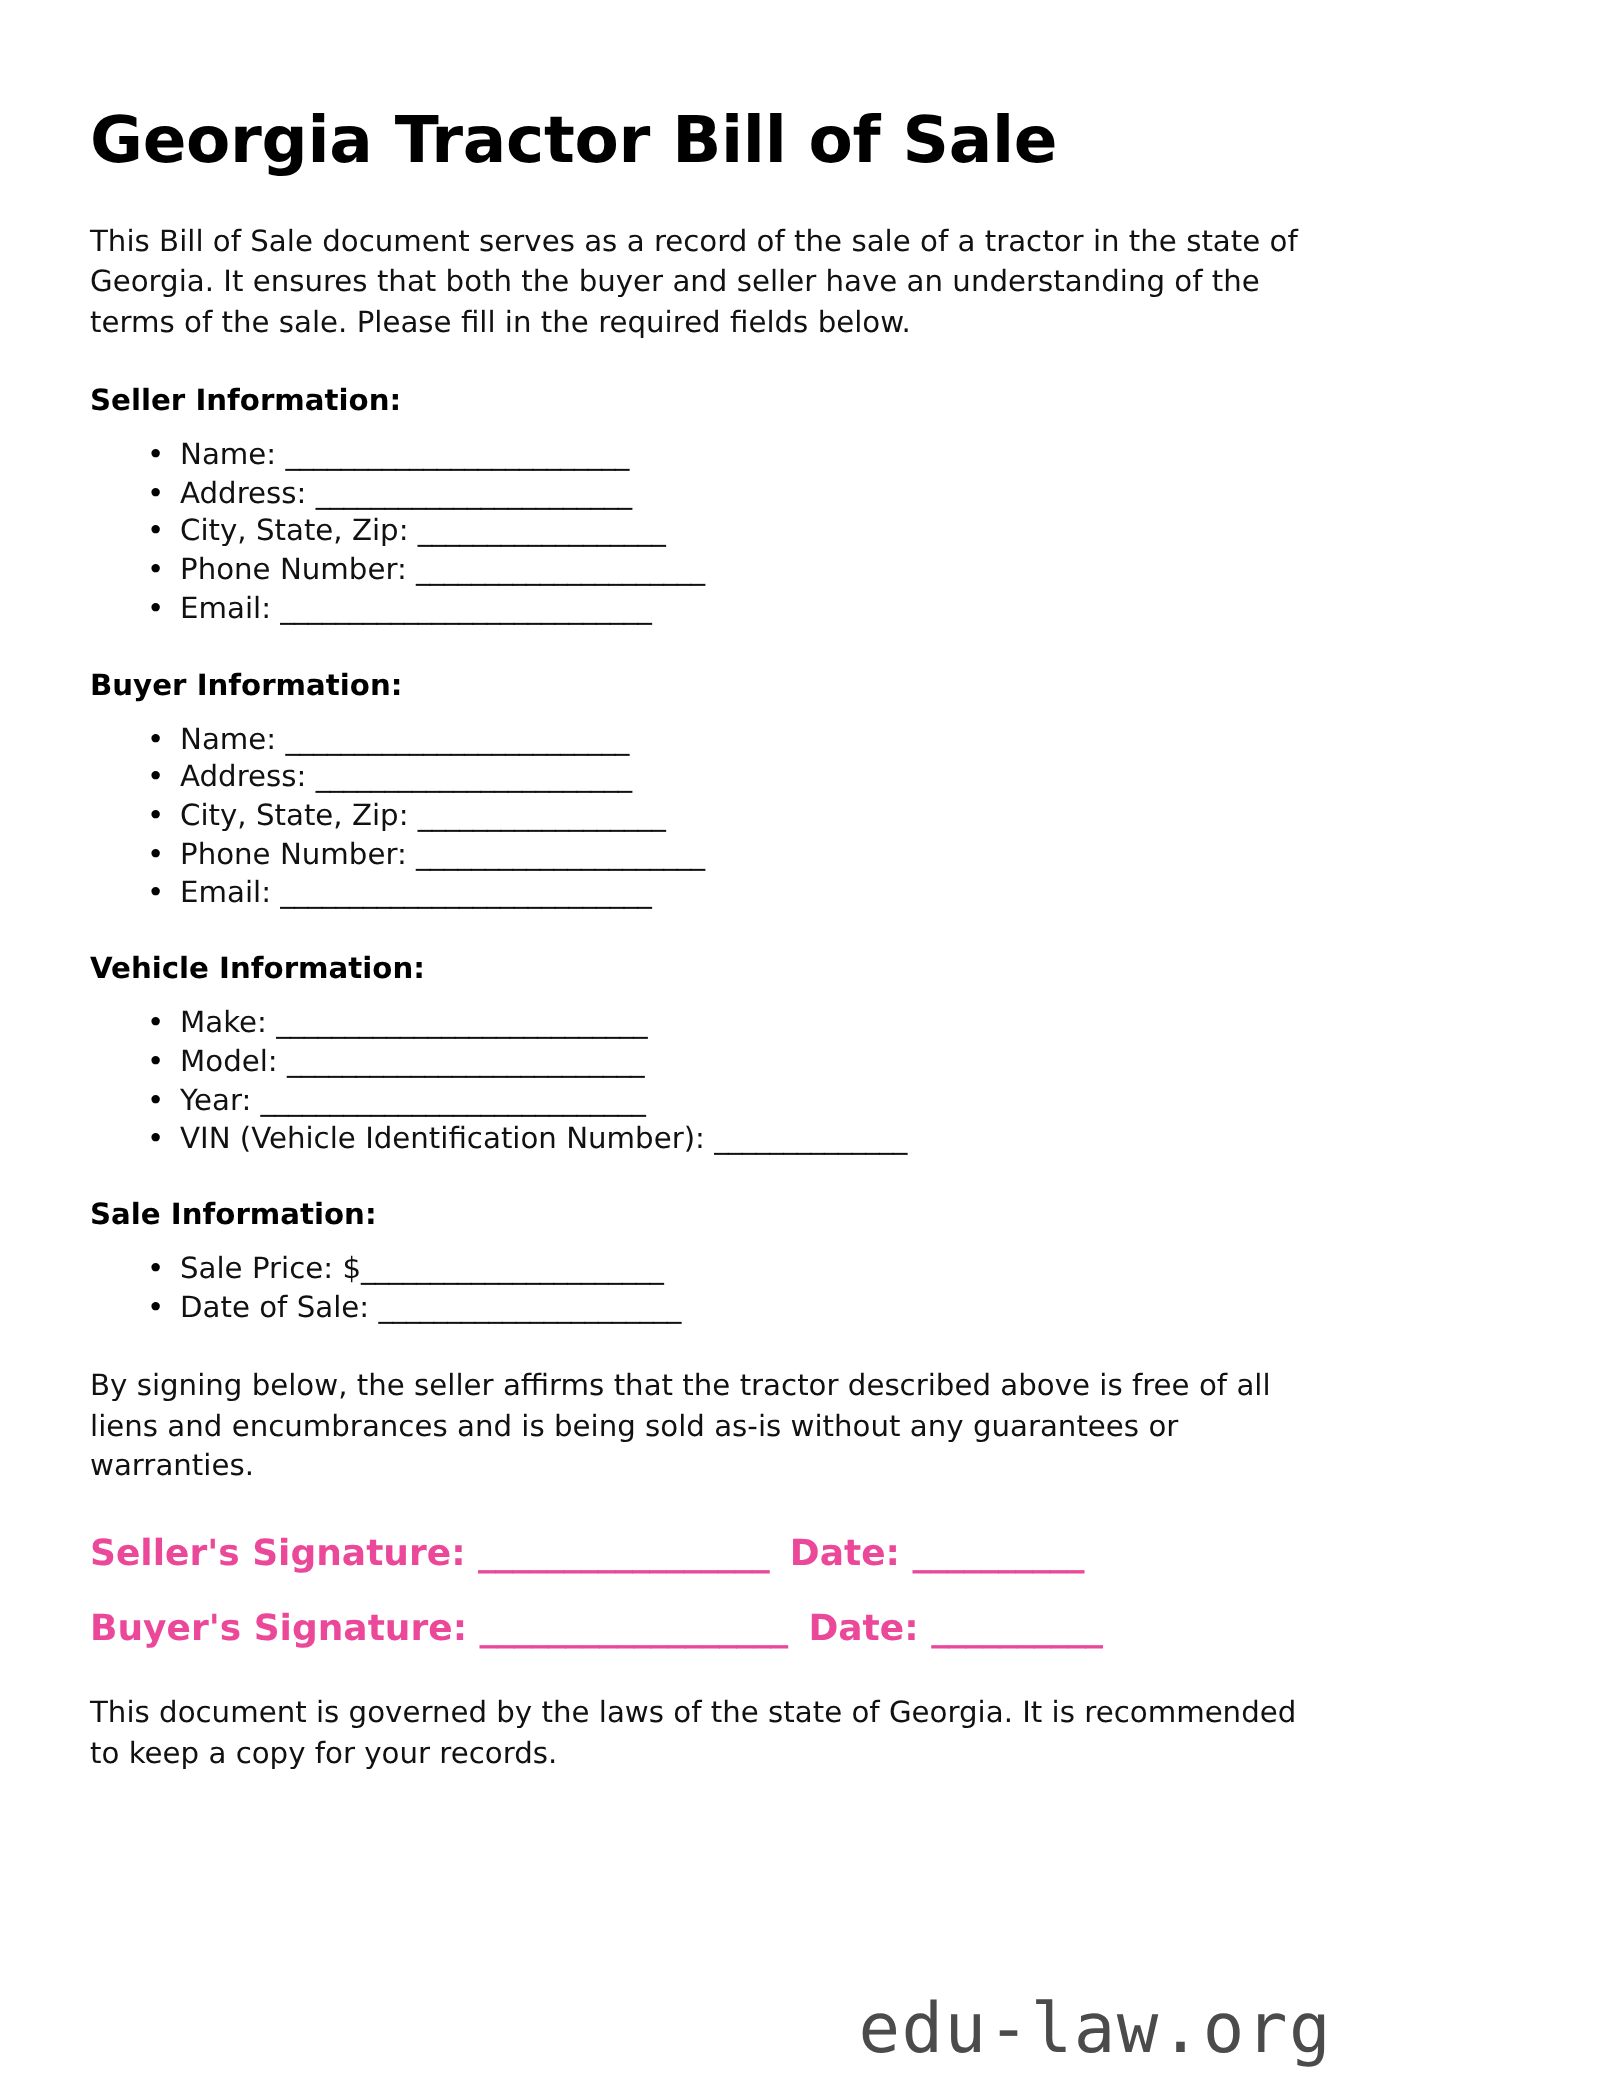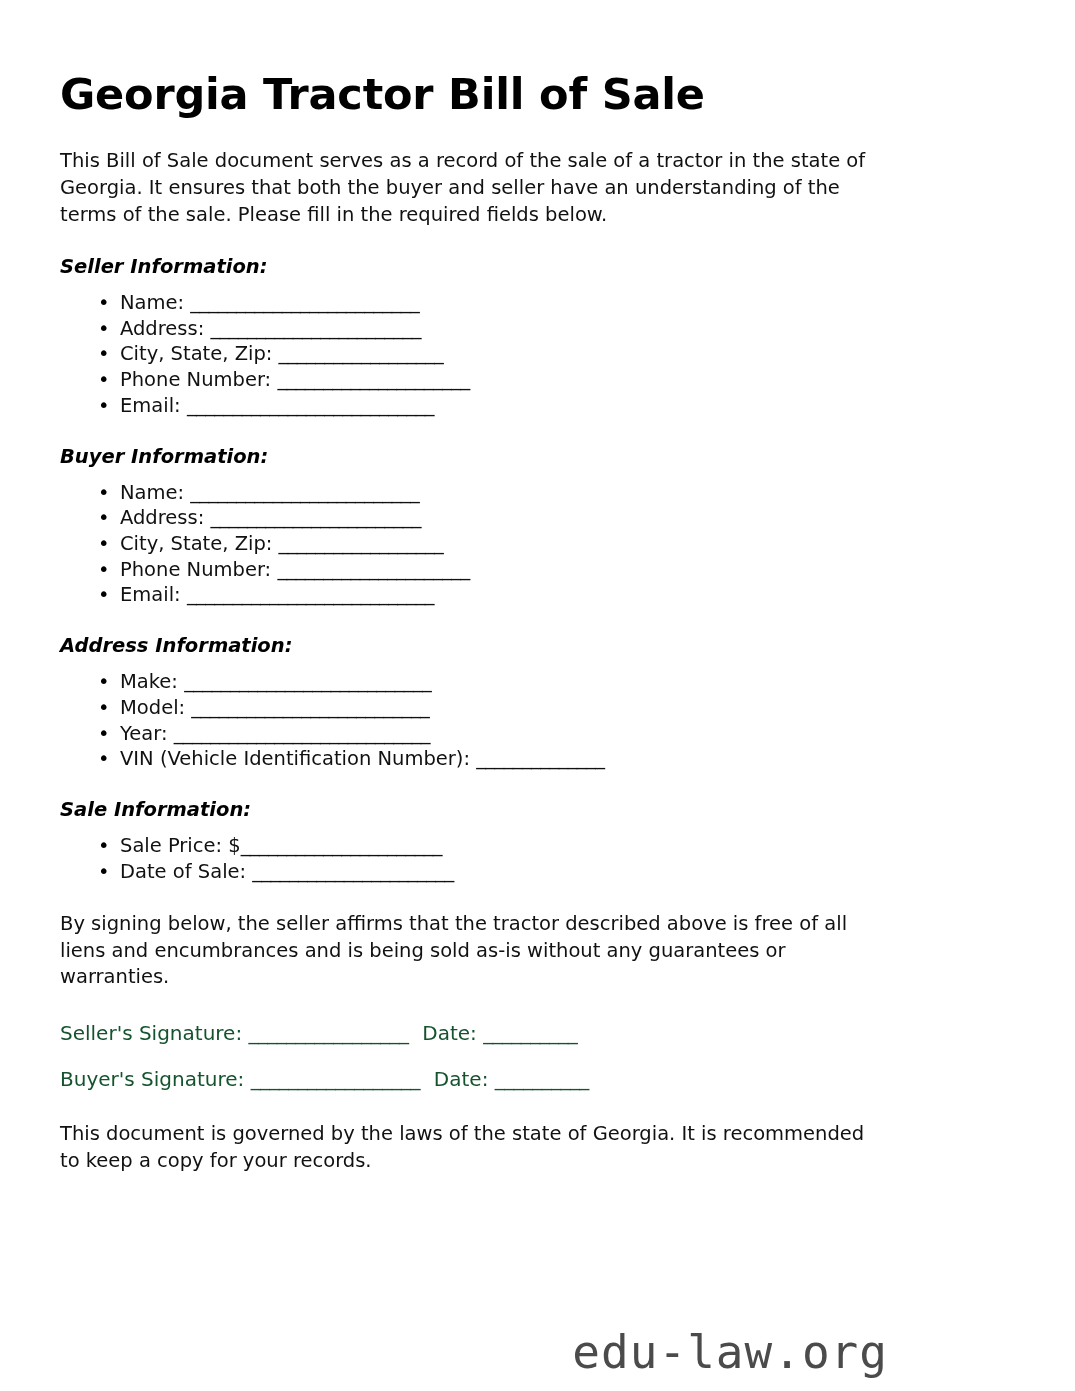--- a/index.html
+++ b/index.html
@@ -40,21 +40,20 @@
   }
   .para.closing {
     margin-top: 30px;
     margin-bottom: 0;
   }
   .section-heading {
     font-size: 19.5px;
     font-weight: bold;
     margin: 0 0 12px 0;
     color: #000;
-    font-style: italic;
   }
   ul.fields {
     list-style: none;
     margin: 0 0 26px 0;
     padding: 0 0 0 60px;
   }
   ul.fields li {
     font-size: 19.5px;
     line-height: 1.32;
     position: relative;
@@ -68,25 +67,25 @@
     top: 0;
     font-size: 19.5px;
     line-height: 1.32;
     color: #000;
   }
   .blank {
     letter-spacing: -0.6px;
     margin-top: 48px;
   }
   .sig-line {
-    font-size: 20px;
-    font-weight: normal;
+    font-size: 24px;
+    font-weight: bold;
     margin: 0 0 22px 0;
     white-space: nowrap;
-    color: #14532d;
+    color: #ec4899;
   }
   .sig-line .gap {
     display: inline-block;
     width: 14px;
   }
   .sig-block {
     margin-top: 30px;
   }
   .watermark {
     position: absolute;
@@ -124,21 +123,21 @@
     <ul class="fields">
       <li><span>Name: </span><span class="blank">_________________________</span></li>
       <li><span>Address: </span><span class="blank">_______________________</span></li>
       <li><span>City, State, Zip: </span><span class="blank">__________________</span></li>
       <li><span>Phone Number: </span><span class="blank">_____________________</span></li>
       <li><span>Email: </span><span class="blank">___________________________</span></li>
     </ul>
   </div>
 
   <div>
-    <div class="section-heading">Address Information:</div>
+    <div class="section-heading">Vehicle Information:</div>
     <ul class="fields">
       <li><span>Make: </span><span class="blank">___________________________</span></li>
       <li><span>Model: </span><span class="blank">__________________________</span></li>
       <li><span>Year: </span><span class="blank">____________________________</span></li>
       <li><span>VIN (Vehicle Identification Number): </span><span class="blank">______________</span></li>
     </ul>
   </div>
 
   <div>
     <div class="section-heading">Sale Information:</div>

